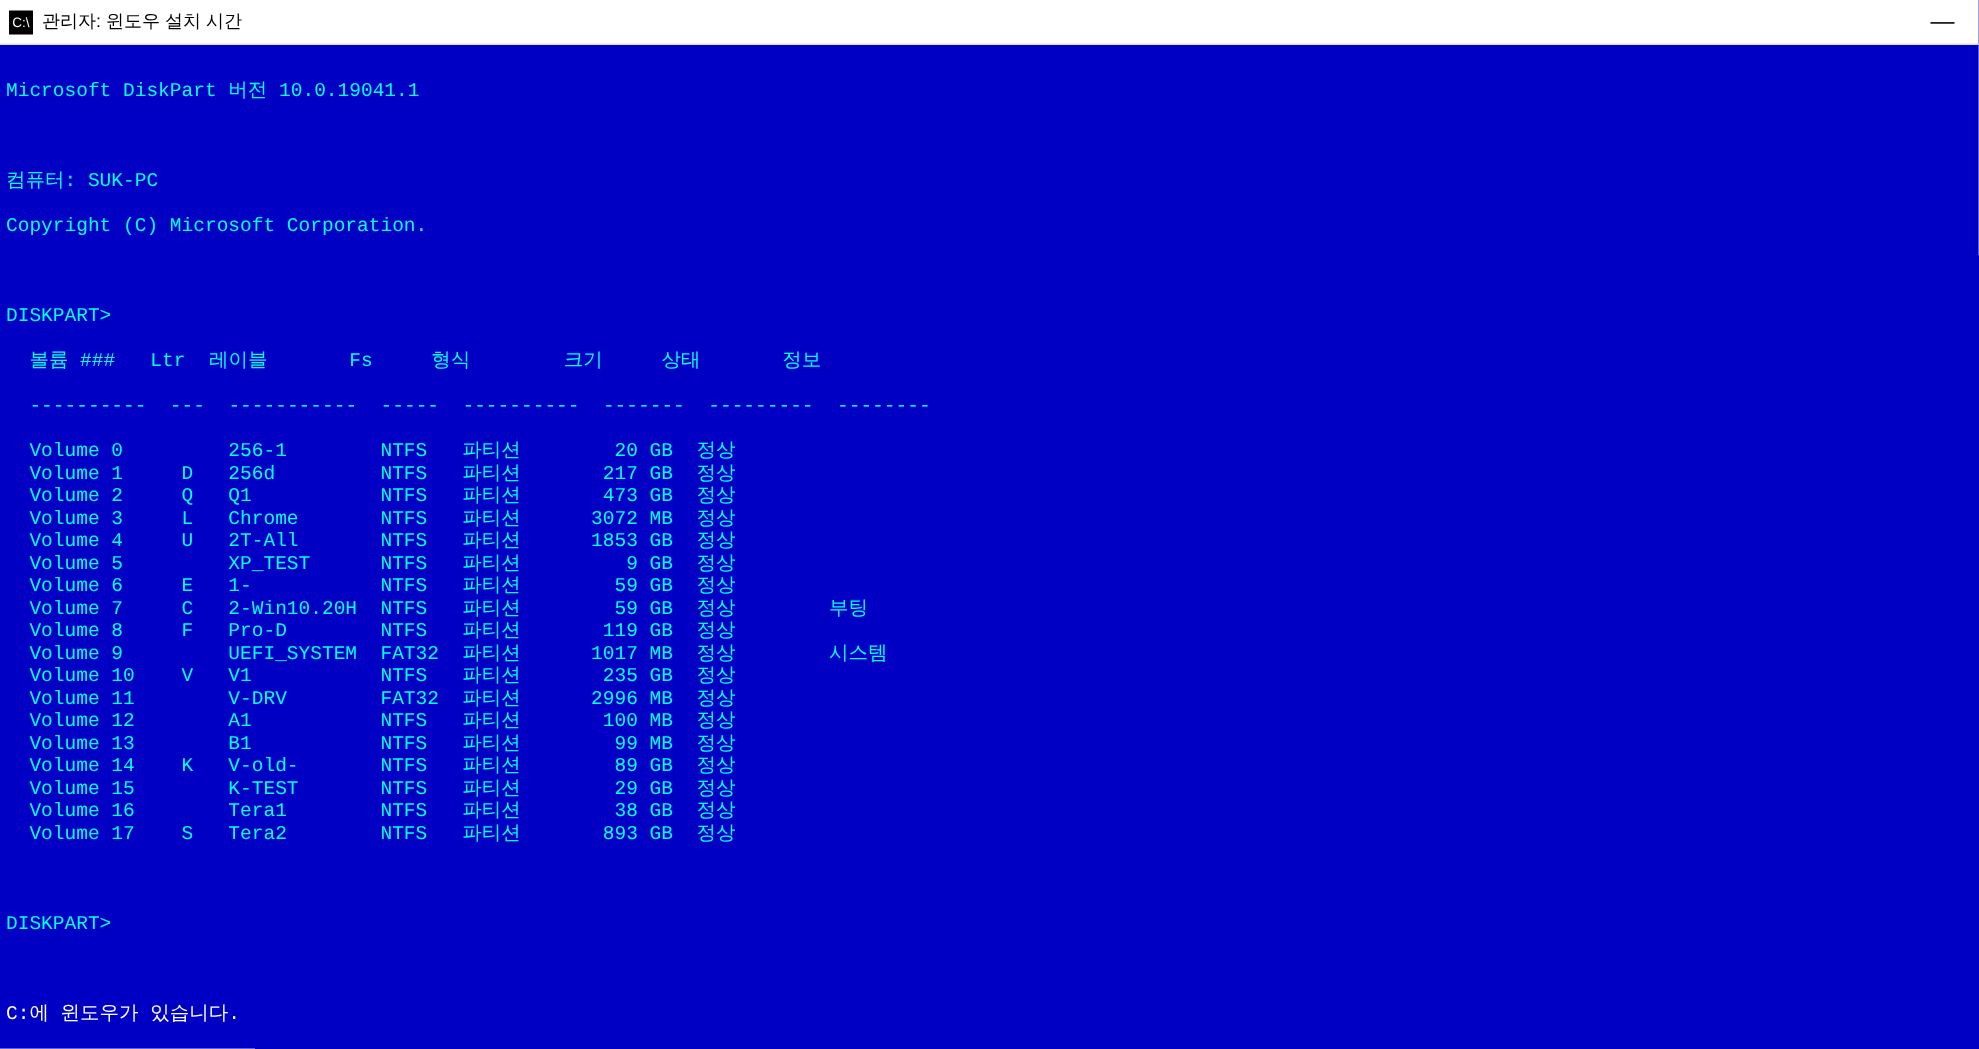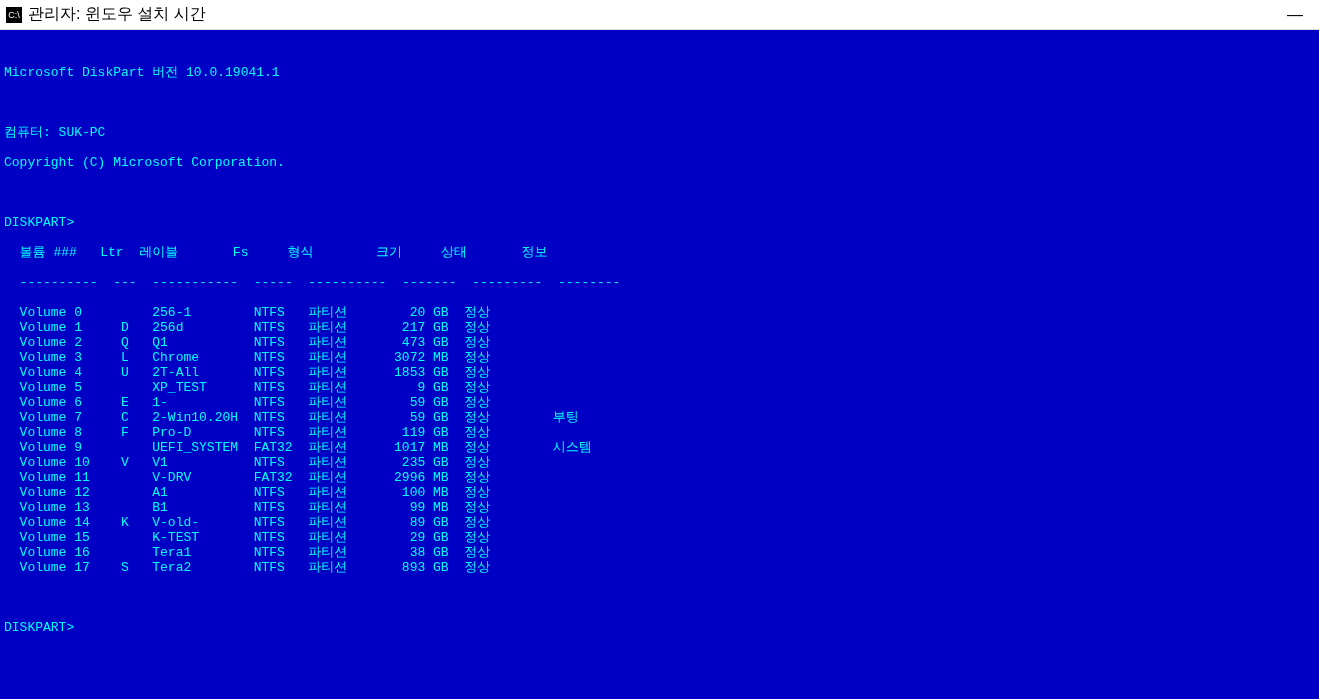--- a/index.html
+++ b/index.html
@@ -23,28 +23,28 @@
       width: 16px; height: 16px;
       background: #000;
       color: #fff;
       font-size: 9px;
       display: inline-flex;
       align-items: center;
       justify-content: center;
       margin-right: 6px;
       font-family: sans-serif;
     }
-    .titlebar-text { color: #000; font-size: 16px; font-family: sans-serif; }
+    .titlebar-text { color: #000; font-size: 12px; font-family: sans-serif; }
     .titlebar-spacer { flex: 1; }
     .minbtn { color: #000; font-size: 16px; padding: 0 10px; cursor: default; font-family: sans-serif; }
     .terminal {
       flex: 1;
       background: #0000c4;
       color: #00ffff;
-      padding: 20px 4px;
+      padding: 8px 4px;
       font-size: 13px;
       line-height: 15px;
       white-space: pre;
       overflow: hidden;
     }
     .r { display: block; min-height: 15px; }
     .wh { color: #ffffff; }
   </style>
 </head>
 <body>
@@ -63,20 +63,21 @@
 <span class="r">컴퓨터: SUK-PC</span>
 <span class="r">Copyright (C) Microsoft Corporation.</span>
 <span class="r"></span>
 <span class="r">DISKPART&gt;</span>
 <span class="r">  <span>볼륨 ###</span>   <span>Ltr</span>  <span>레이블</span>       <span>Fs</span>     <span>형식</span>        <span>크기</span>     <span>상태</span>       <span>정보</span></span>
 <span class="r">  <span>----------</span>  <span>---</span>  <span>-----------</span>  <span>-----</span>  <span>----------</span>  <span>-------</span>  <span>---------</span>  <span>--------</span></span>
 <div id="vol-rows"><span class="r">  Volume 0         256-1        NTFS   파티션        20 GB  정상</span><span class="r">  Volume 1     D   256d         NTFS   파티션       217 GB  정상</span><span class="r">  Volume 2     Q   Q1           NTFS   파티션       473 GB  정상</span><span class="r">  Volume 3     L   Chrome       NTFS   파티션      3072 MB  정상</span><span class="r">  Volume 4     U   2T-All       NTFS   파티션      1853 GB  정상</span><span class="r">  Volume 5         XP_TEST      NTFS   파티션         9 GB  정상</span><span class="r">  Volume 6     E   1-           NTFS   파티션        59 GB  정상</span><span class="r">  Volume 7     C   2-Win10.20H  NTFS   파티션        59 GB  정상        부팅</span><span class="r">  Volume 8     F   Pro-D        NTFS   파티션       119 GB  정상</span><span class="r">  Volume 9         UEFI_SYSTEM  FAT32  파티션      1017 MB  정상        시스템</span><span class="r">  Volume 10    V   V1           NTFS   파티션       235 GB  정상</span><span class="r">  Volume 11        V-DRV        FAT32  파티션      2996 MB  정상</span><span class="r">  Volume 12        A1           NTFS   파티션       100 MB  정상</span><span class="r">  Volume 13        B1           NTFS   파티션        99 MB  정상</span><span class="r">  Volume 14    K   V-old-       NTFS   파티션        89 GB  정상</span><span class="r">  Volume 15        K-TEST       NTFS   파티션        29 GB  정상</span><span class="r">  Volume 16        Tera1        NTFS   파티션        38 GB  정상</span><span class="r">  Volume 17    S   Tera2        NTFS   파티션       893 GB  정상</span></div>
 <span class="r"></span>
 <span class="r">DISKPART&gt;</span>
 <span class="r"></span>
+<span class="r wh">C:에 윈도우가 있습니다.</span>
 <span class="r"></span>
 
 
 
 
 
 
 
 
 

